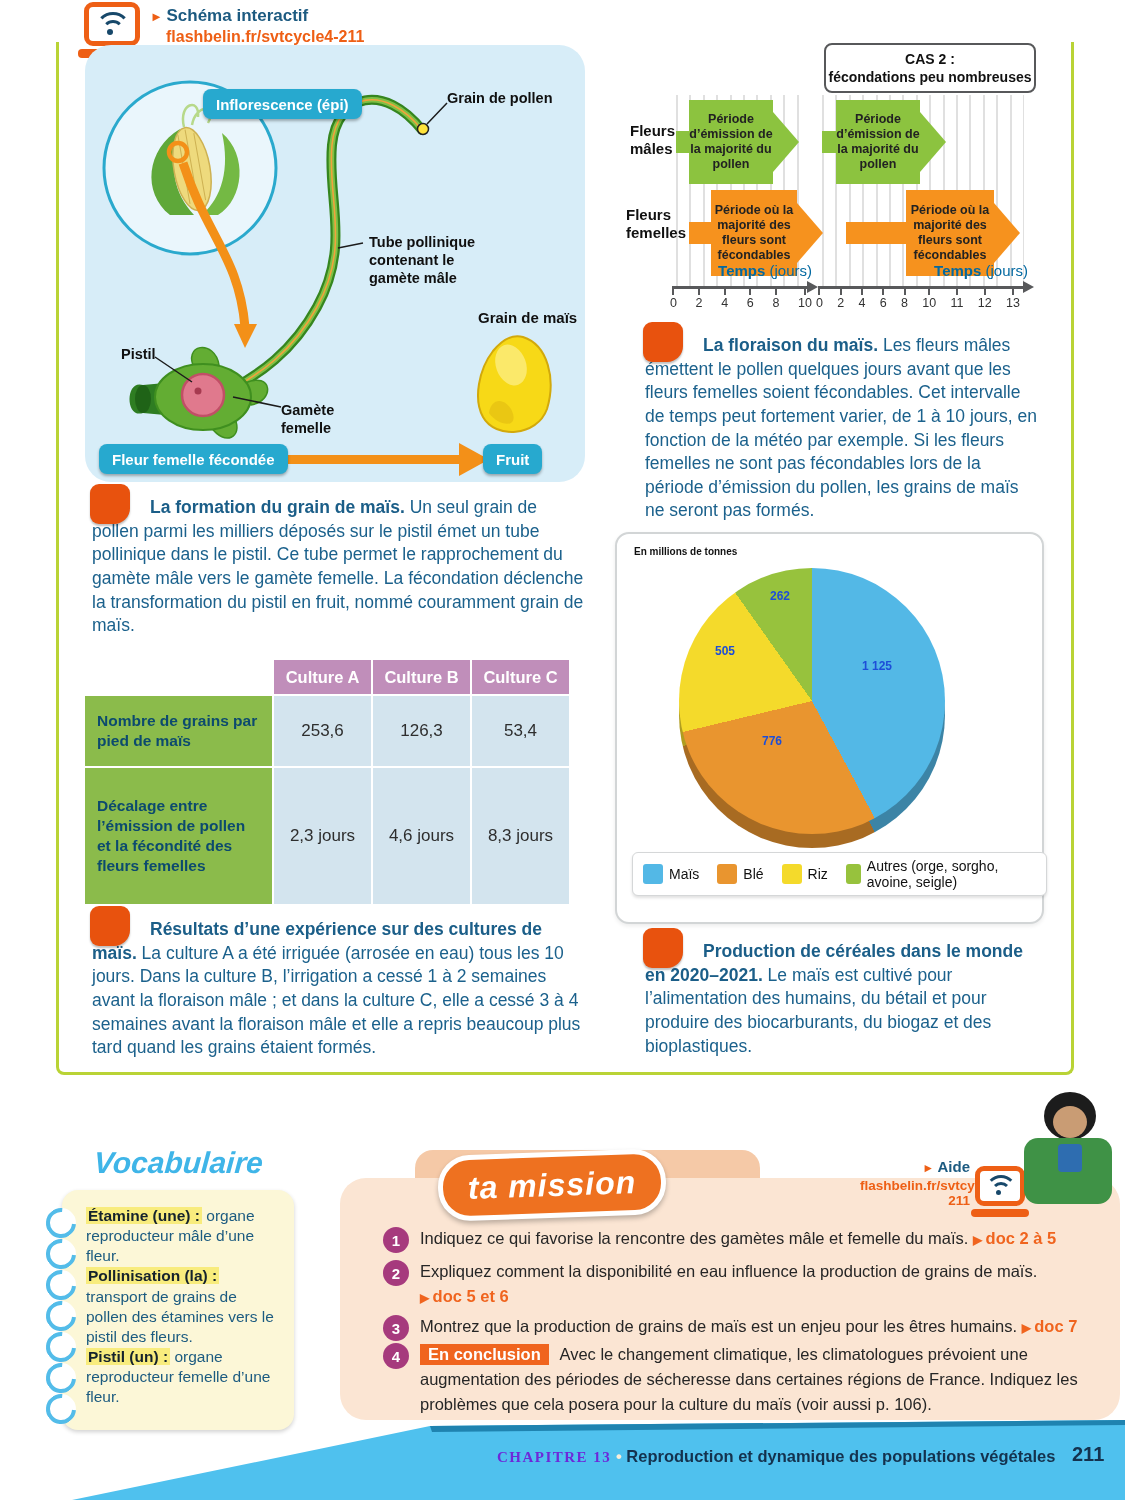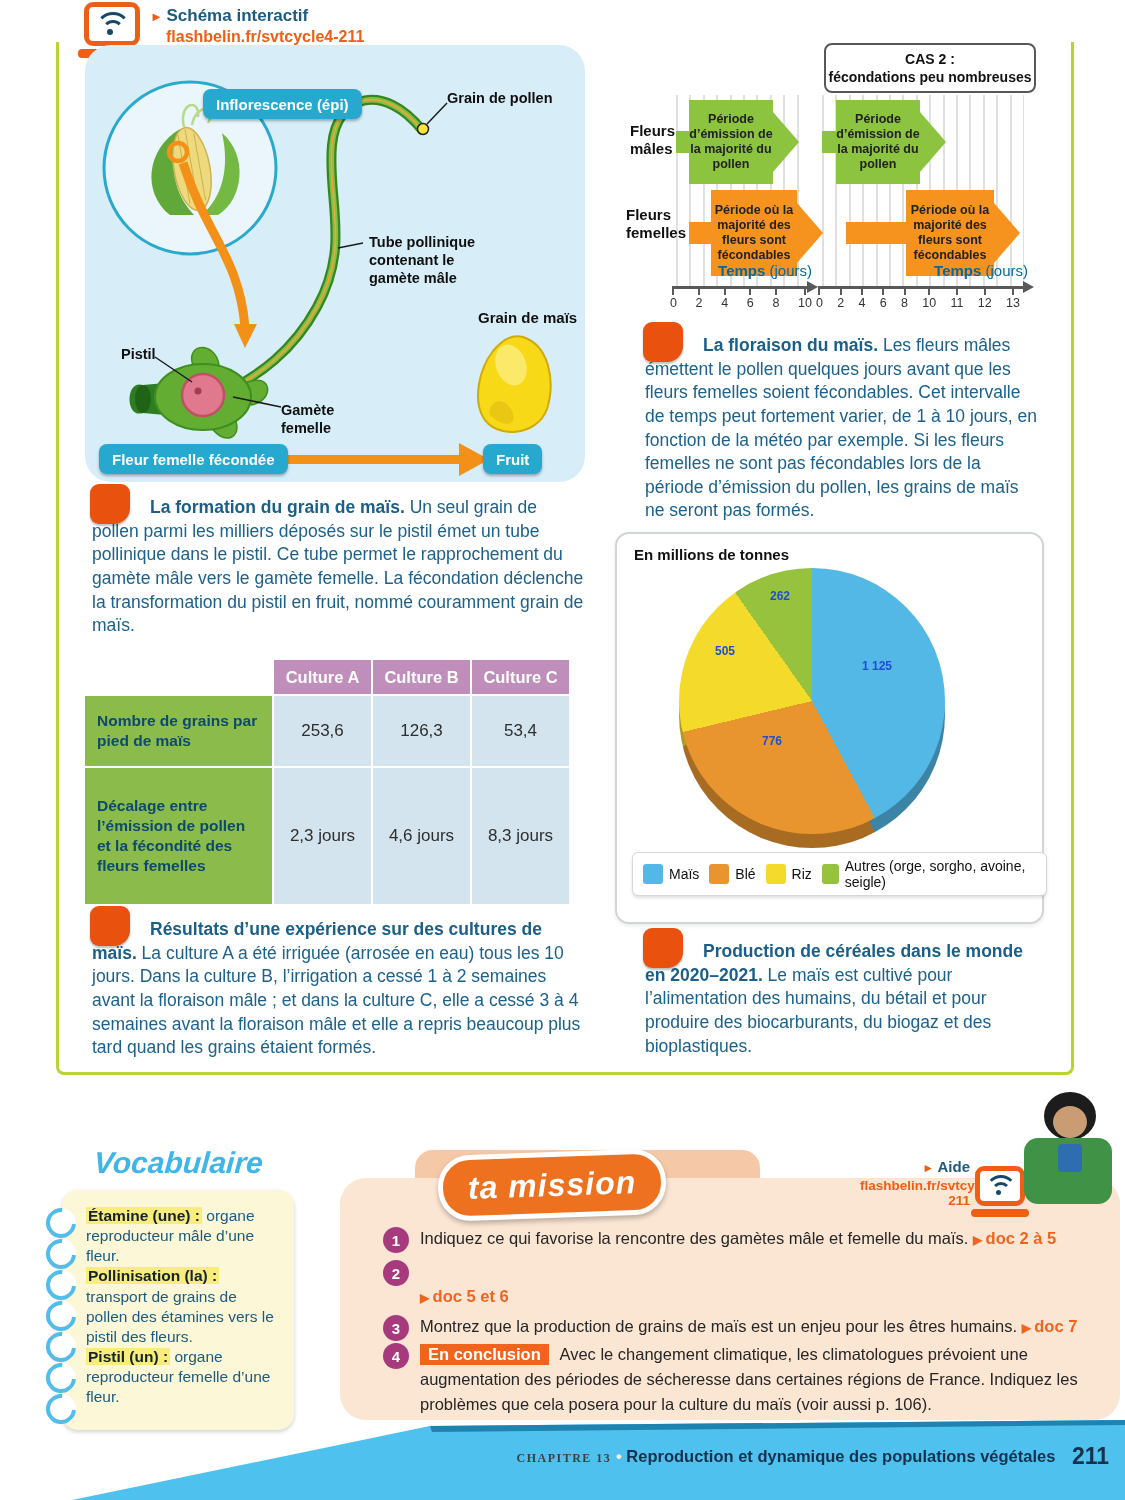--- a/index.html
+++ b/index.html
@@ -65,27 +65,27 @@
   .temps b{font-weight:bold;}
   .axis{position:absolute;height:2.5px;background:#58595b;}
   .axis::after{content:"";position:absolute;right:-10px;top:-5px;width:0;height:0;
                border-left:11px solid #58595b;border-top:6px solid transparent;border-bottom:6px solid transparent;}
   .ticks{position:absolute;display:flex;justify-content:space-between;}
   .ticks span{display:flex;flex-direction:column;align-items:center;font-size:12.5px;color:#333;}
   .ticks span::before{content:"";width:2px;height:6px;background:#58595b;margin-bottom:1px;}
   
   .piebox{position:absolute;left:615px;top:532px;width:425px;height:388px;background:#fff;
           border:2px solid #d2d5d6;border-radius:14px;box-shadow:0 2px 4px rgba(0,0,0,.08);}
-  .pietitle{position:absolute;left:17px;top:12px;font-weight:bold;font-size:15px;color:#111;}
+  .pietitle{position:absolute;left:17px;top:12px;font-weight:bold;font-size:10px;color:#111;}
   #pieBase{position:absolute;left:62px;top:48px;width:266px;height:266px;border-radius:50%;filter:brightness(.72);}
   #pie{position:absolute;left:62px;top:34px;width:266px;height:266px;border-radius:50%;}
   .pielab{position:absolute;font-weight:bold;font-size:12px;color:#1d4ed8;}
   .legend{position:absolute;left:15px;top:318px;width:393px;height:42px;background:#fff;
           border:1.5px solid #d5d7d8;border-radius:6px;display:flex;align-items:center;
-          padding:0 10px;gap:10px;box-shadow:0 2px 3px rgba(0,0,0,.12);}
+          padding:0 10px;gap:18px;box-shadow:0 2px 3px rgba(0,0,0,.12);}
   .legend .it{display:flex;align-items:center;gap:6px;font-size:14px;color:#111;}
   .legend .sw{width:20px;height:20px;border-radius:3px;}
   
   .vocab-title{position:absolute;left:94px;top:1146px;font-size:30px;font-weight:bold;font-style:italic;
                color:#3fb5e8;transform:skewX(-4deg);}
   .vocab-box{position:absolute;left:62px;top:1190px;width:232px;height:240px;background:#fcf7d7;
              border-radius:16px;box-shadow:0 2px 4px rgba(0,0,0,.18);
              padding:16px 12px 0 24px;box-sizing:border-box;font-size:15.5px;line-height:1.3;color:#1c5b80;}
   .vterm{background:#f8ec7d;color:#14222c;font-weight:bold;padding:0 2px;}
   .ring{position:absolute;width:22px;height:22px;border:4px solid #53bce9;border-radius:50%;
@@ -112,24 +112,24 @@
   .boy .hair{position:absolute;left:26px;top:0;width:52px;height:48px;background:#1c1c1c;border-radius:50%;}
   .boy .face{position:absolute;left:35px;top:14px;width:34px;height:32px;background:#c99c74;border-radius:50%;}
   .boy .bodyv{position:absolute;left:6px;top:46px;width:88px;height:66px;background:#3f9246;border-radius:14px;}
   .boy .shirt{position:absolute;left:40px;top:52px;width:24px;height:28px;background:#2e6db0;border-radius:4px;}
   
   .fband{position:absolute;left:0;top:1420px;width:1125px;height:80px;background:#4fc1ee;
          clip-path:polygon(72px 80px,430px 6px,1125px 0px,1125px 80px);}
   .fedge{position:absolute;left:0;top:1420px;width:1125px;height:80px;background:#1f83b0;
          clip-path:polygon(430px 6px,1125px 0px,1125px 5px,432px 12px);}
   .ftext{position:absolute;left:0px;top:1447px;width:1108px;text-align:right;font-size:16.5px;color:#14324e;}
-  .fchap{font-family:"Liberation Serif",serif;font-weight:bold;letter-spacing:1.5px;color:#404040;font-size:12px;}
+  .fchap{font-family:"Liberation Serif",serif;font-weight:bold;letter-spacing:1.5px;color:#6d28d9;font-size:15px;}
   .fsep{color:#f9eeda;font-weight:bold;}
   .ftitle{font-weight:bold;}
-  .fpage{position:absolute;left:1072px;top:1443px;font-weight:bold;font-size:23px;color:#14324e;}
+  .fpage{position:absolute;left:1072px;top:1443px;font-weight:bold;font-size:20px;color:#14324e;}
 </style>
 </head>
 <body>
 
 <div class="page">
   <div class="frame"></div>
 
   <div class="hdr">
     <div class="laptop" style="left:0;top:2px;">
       <div class="screen" style="width:46px;height:34px;">
@@ -345,21 +345,21 @@
       <div class="shirt"></div>
   </div>
 
   <div class="mnum" style="top:1227px;">1</div>
   <div class="mitem" style="top:1226px;">
     <span>Indiquez ce qui favorise la rencontre des gamètes mâle et femelle du maïs. </span><span class="doclink">doc 2 à 5</span>
   </div>
 
   <div class="mnum" style="top:1260px;">2</div>
   <div class="mitem" style="top:1259px;">
-    <br>
+    <span>Expliquez comment la disponibilité en eau influence la production de grains de maïs.</span><br>
     <span class="doclink">doc 5 et 6</span>
   </div>
 
   <div class="mnum" style="top:1315px;">3</div>
   <div class="mitem" style="top:1314px;">
     <span>Montrez que la production de grains de maïs est un enjeu pour les êtres humains. </span><span class="doclink">doc 7</span>
   </div>
 
   <div class="mnum" style="top:1343px;">4</div>
   <div class="mitem" style="top:1342px;">

